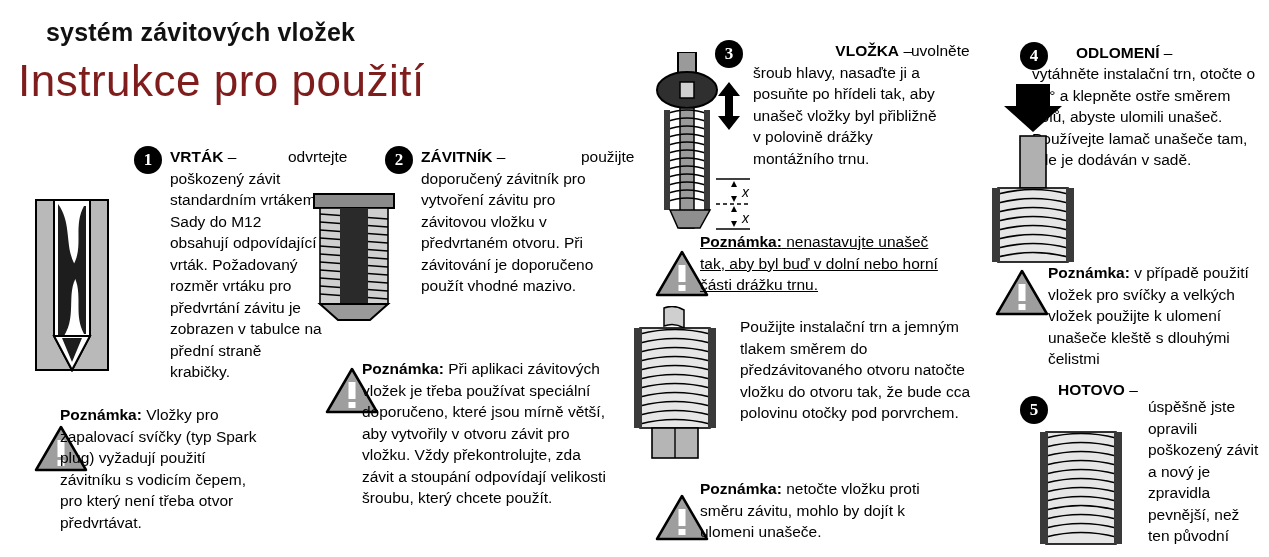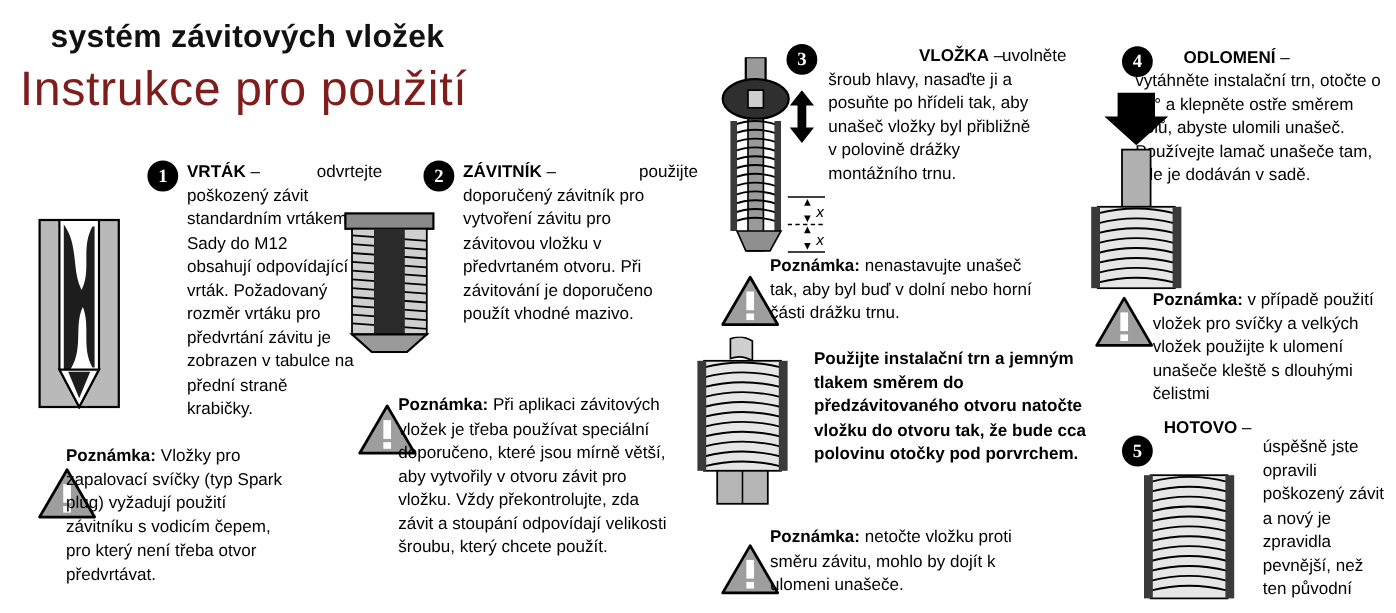--- a/index.html
+++ b/index.html
@@ -9,21 +9,21 @@
     font-family:"Liberation Sans", sans-serif;
     color:#000;
     overflow:hidden;
     position:relative;
   }
   .page{position:relative;width:1269px;height:557px;}
 
   
   .subtitle{
     position:absolute;left:46px;top:18px;
-    font-size:29px;font-weight:bold;color:#111;
+    font-size:25px;font-weight:bold;color:#111;
     letter-spacing:0.2px;
   }
   .title{
     position:absolute;left:18px;top:56px;
     font-size:44px;color:#7f1d1d;
     letter-spacing:0.5px;
   }
 
   
   .txt{
@@ -186,21 +186,21 @@
   <div class="txt" style="left:742px;top:182px;font-style:italic;font-size:14px;">x</div>
   <div class="txt" style="left:742px;top:208px;font-style:italic;font-size:14px;">x</div>
 
   <div class="warn" style="left:655px;top:249px;">
     <svg width="54" height="50" viewBox="0 0 54 50">
       <path d="M27 3 L52 46 L2 46 Z" fill="#9e9e9e" stroke="#000" stroke-width="2.5" stroke-linejoin="round"></path>
       <rect x="23.5" y="16" width="7" height="17" fill="#fff"></rect>
       <rect x="23.5" y="36" width="7" height="6" fill="#fff"></rect>
     </svg>
   </div>
-  <div class="txt note" style="left:700px;top:231px;width:248px;">
+  <div class="txt note" style="left:700px;top:231px;width:248px;text-decoration:underline;">
     <b>Poznámka:</b>
     <span>nenastavujte unašeč tak, aby byl buď v dolní nebo horní části drážku trnu.</span>
   </div>
 
   <div class="ill" style="left:622px;top:306px;">
     <svg width="110" height="160" viewBox="0 0 110 160">
       <path d="M42 2 q10 -4 20 2 l0 18 q-10 -6 -20 -2 Z" fill="#cfcfcf" stroke="#000" stroke-width="1.5"></path>
       <rect x="18" y="22" width="70" height="100" fill="#e6e6e6" stroke="#000" stroke-width="1.6"></rect>
       <g stroke="#000" stroke-width="1.7" fill="none">
         <path d="M18 28 q35 -9 70 0"></path>
@@ -214,21 +214,21 @@
         <path d="M18 100 q35 -9 70 0"></path>
         <path d="M18 109 q35 -9 70 0"></path>
         <path d="M18 118 q35 -9 70 0"></path>
       </g>
       <rect x="12" y="22" width="8" height="100" fill="#3a3a3a"></rect>
       <rect x="86" y="22" width="8" height="100" fill="#3a3a3a"></rect>
       <rect x="30" y="122" width="46" height="30" fill="#b5b5b5" stroke="#000" stroke-width="1.6"></rect>
       <line x1="53" y1="122" x2="53" y2="152" stroke="#000" stroke-width="1.4"></line>
     </svg>
   </div>
-  <div class="txt" style="left:740px;top:316px;width:250px;font-weight:bold;">Použijte instalační trn a jemným tlakem směrem do předzávitovaného otvoru natočte vložku do otvoru tak, že bude cca polovinu otočky pod porvrchem.</div>
+  <div class="txt" style="left:740px;top:316px;width:250px;">Použijte instalační trn a jemným tlakem směrem do předzávitovaného otvoru natočte vložku do otvoru tak, že bude cca polovinu otočky pod porvrchem.</div>
 
   <div class="warn" style="left:655px;top:493px;">
     <svg width="54" height="50" viewBox="0 0 54 50">
       <path d="M27 3 L52 46 L2 46 Z" fill="#9e9e9e" stroke="#000" stroke-width="2.5" stroke-linejoin="round"></path>
       <rect x="23.5" y="16" width="7" height="17" fill="#fff"></rect>
       <rect x="23.5" y="36" width="7" height="6" fill="#fff"></rect>
     </svg>
   </div>
   <div class="txt note" style="left:700px;top:478px;width:250px;">
     <b>Poznámka:</b>

